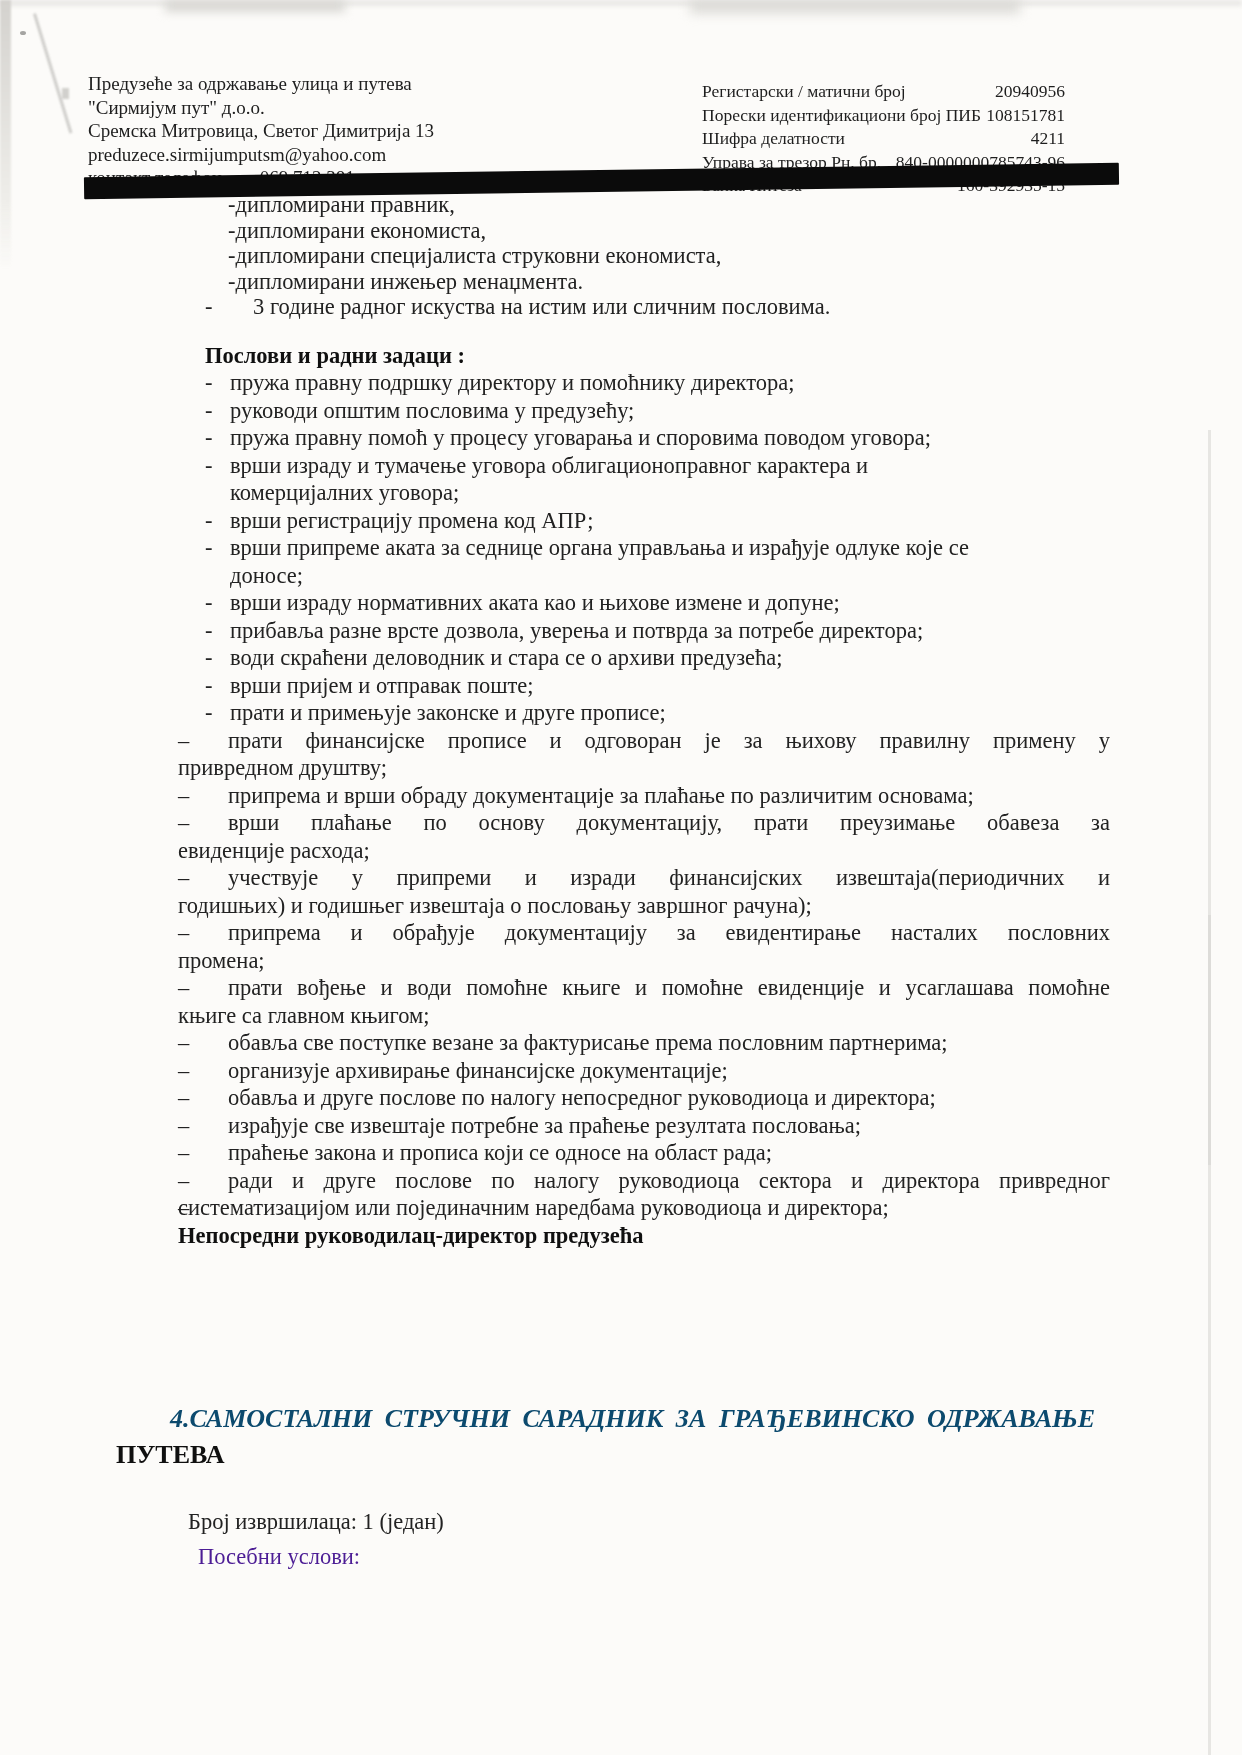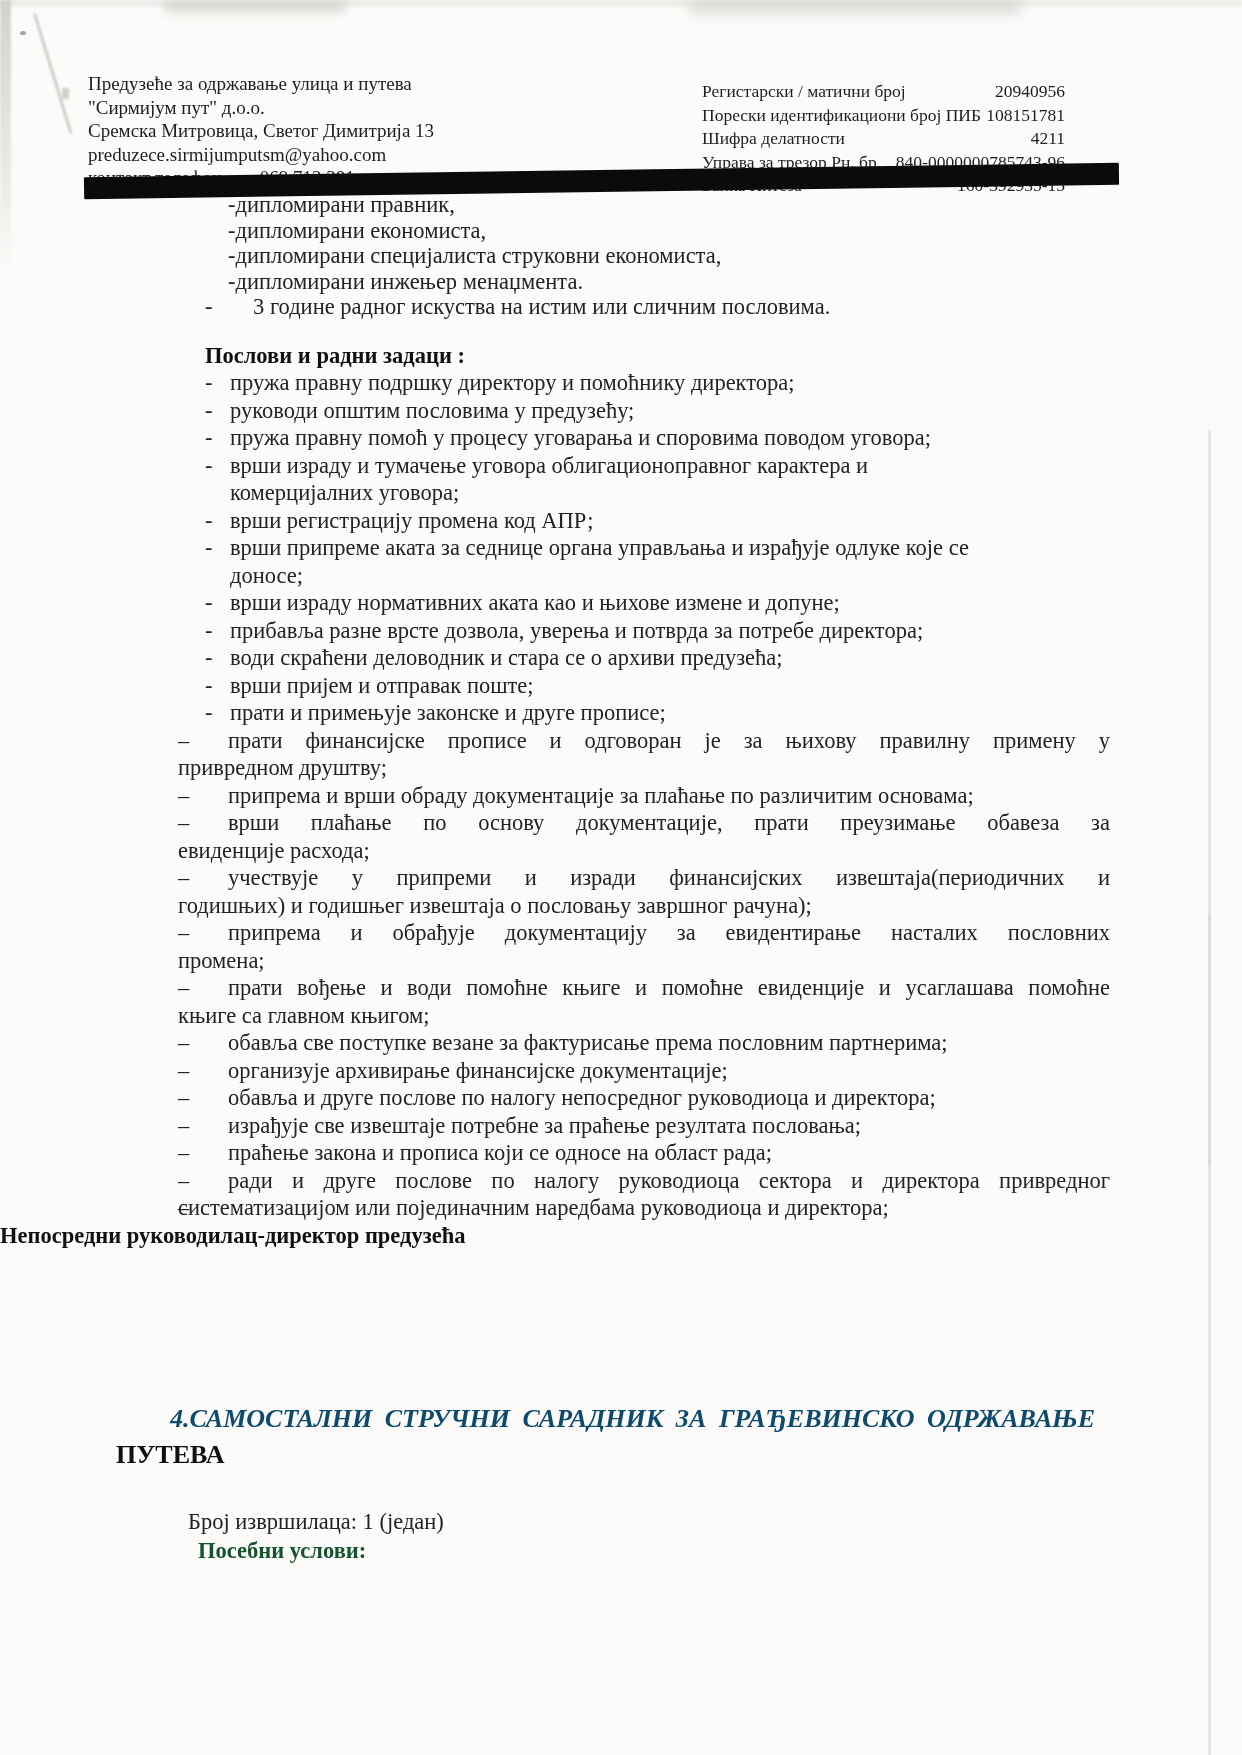--- a/index.html
+++ b/index.html
@@ -37,26 +37,26 @@
   .exp { margin-left:205px; line-height:25.5px; }
   .exp .marker { display:inline-block; width:48px; }
   .heading { margin-left:205px; margin-top:22px; font-weight:bold; color:#101010; }
   .duty { margin-left:230px; }
   .duty .marker { position:absolute; left:-25px; }
   .dutycont { margin-left:230px; }
   .jduty { margin-left:178px; padding-left:50px; width:882px; }
   .jduty .marker { position:absolute; left:0; }
   .jcont { margin-left:178px; width:932px; }
   .stretch { text-align:justify; text-align-last:justify; }
-  .boldline { font-weight:bold; color:#101010; }
+  .boldline { margin-left:178px; font-weight:bold; color:#101010; }
   .title1 { margin-top:152px; margin-left:170px; width:925px; font-weight:bold;
     font-size:26px; line-height:36px; text-align:justify; text-align-last:justify; color:#0c4a6e;font-style:italic; }
   .title2 { margin-left:116px; font-weight:bold; font-size:26px; line-height:36px; color:#101010; }
   .meta { margin-top:34px; margin-left:188px; line-height:29px; }
-  .bold2 { margin-left:198px; line-height:29px; font-weight:bold; color:#14532d; }
+  .bold2 { margin-left:198px; line-height:29px; font-weight:normal; color:#4c1d95;margin-top:6px; }
 </style>
 </head>
 <body>
 
 <div class="page">
 
   <div class="artifact top-strip"></div>
   <div class="artifact smudge-a"></div>
   <div class="artifact smudge-b"></div>
   <div class="artifact left-band"></div>
@@ -119,21 +119,21 @@
       <div class="l duty"><span class="marker">-</span><span>врши припреме аката за седнице органа управљања и израђује одлуке које се</span></div>
       <div class="l dutycont"><span>доносе;</span></div>
       <div class="l duty"><span class="marker">-</span><span>врши израду нормативних аката као и њихове измене и допуне;</span></div>
       <div class="l duty"><span class="marker">-</span><span>прибавља разне врсте дозвола, уверења и потврда за потребе директора;</span></div>
       <div class="l duty"><span class="marker">-</span><span>води скраћени деловодник и стара се о архиви предузећа;</span></div>
       <div class="l duty"><span class="marker">-</span><span>врши пријем и отправак поште;</span></div>
       <div class="l duty"><span class="marker">-</span><span>прати и примењује законске и друге прописе;</span></div>
       <div class="l jduty stretch"><span class="marker">–</span><span>прати финансијске прописе и одговоран је за њихову правилну примену у</span></div>
       <div class="l jcont"><span>привредном друштву;</span></div>
       <div class="l jduty"><span class="marker">–</span><span>припрема и врши обраду документације за плаћање по различитим основама;</span></div>
-      <div class="l jduty stretch"><span class="marker">–</span><span>врши плаћање по основу документације, прати преузимање обавеза за</span></div>
+      <div class="l jduty stretch"><span class="marker">–</span><span>врши плаћање по основу документацију, прати преузимање обавеза за</span></div>
       <div class="l jcont"><span>евиденције расхода;</span></div>
       <div class="l jduty stretch"><span class="marker">–</span><span>учествује у припреми и изради финансијских извештаја(периодичних и</span></div>
       <div class="l jcont"><span>годишњих) и годишњег извештаја о пословању завршног рачуна);</span></div>
       <div class="l jduty stretch"><span class="marker">–</span><span>припрема и обрађује документацију за евидентирање насталих пословних</span></div>
       <div class="l jcont"><span>промена;</span></div>
       <div class="l jduty stretch"><span class="marker">–</span><span>прати вођење и води помоћне књиге и помоћне евиденције и усаглашава помоћне</span></div>
       <div class="l jcont"><span>књиге са главном књигом;</span></div>
       <div class="l jduty"><span class="marker">–</span><span>обавља све поступке везане за фактурисање према пословним партнерима;</span></div>
       <div class="l jduty"><span class="marker">–</span><span>организује архивирање финансијске документације;</span></div>
       <div class="l jduty"><span class="marker">–</span><span>обавља и друге послове по налогу непосредног руководиоца и директора;</span></div>

